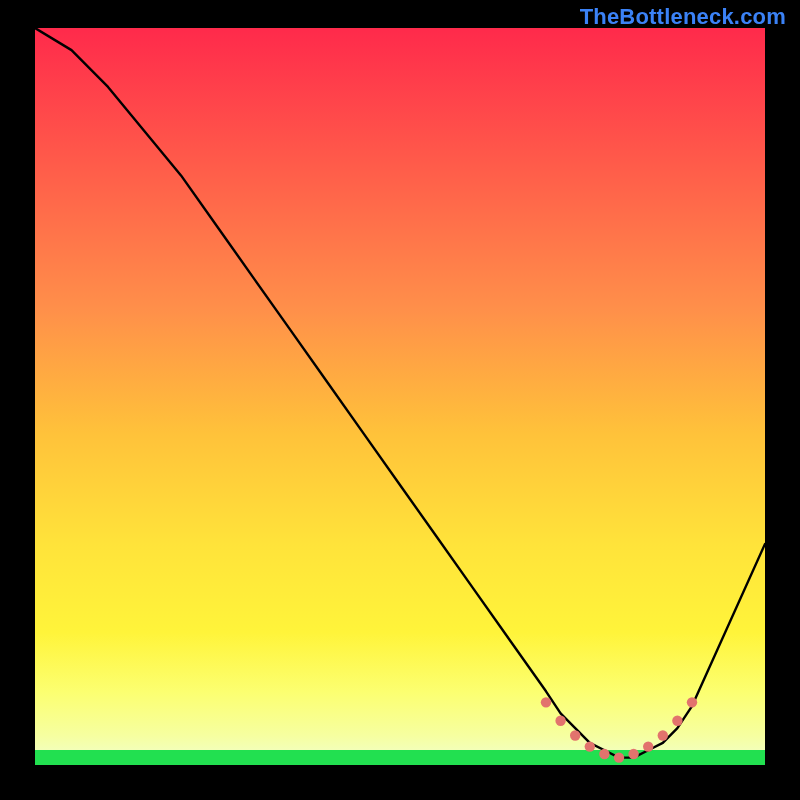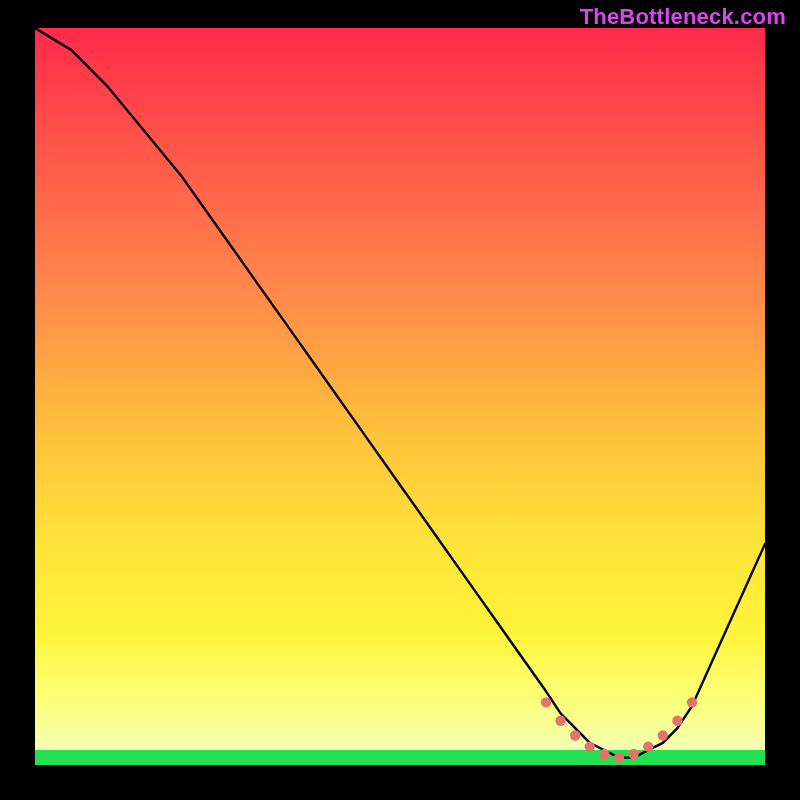--- a/index.html
+++ b/index.html
@@ -16,21 +16,21 @@
     left: 0;
     top: 0;
     width: 800px;
     height: 800px;
     background: #000000;
   }
   .watermark {
     position: absolute;
     top: 4px;
     right: 14px;
-    color: #d946ef;
+    color: #3b82f6;
     font-size: 22px;
     font-weight: 600;
     letter-spacing: 0.2px;
     user-select: none;
   }
   .plot {
     position: absolute;
     left: 35px;
     top: 28px;
     width: 730px;

